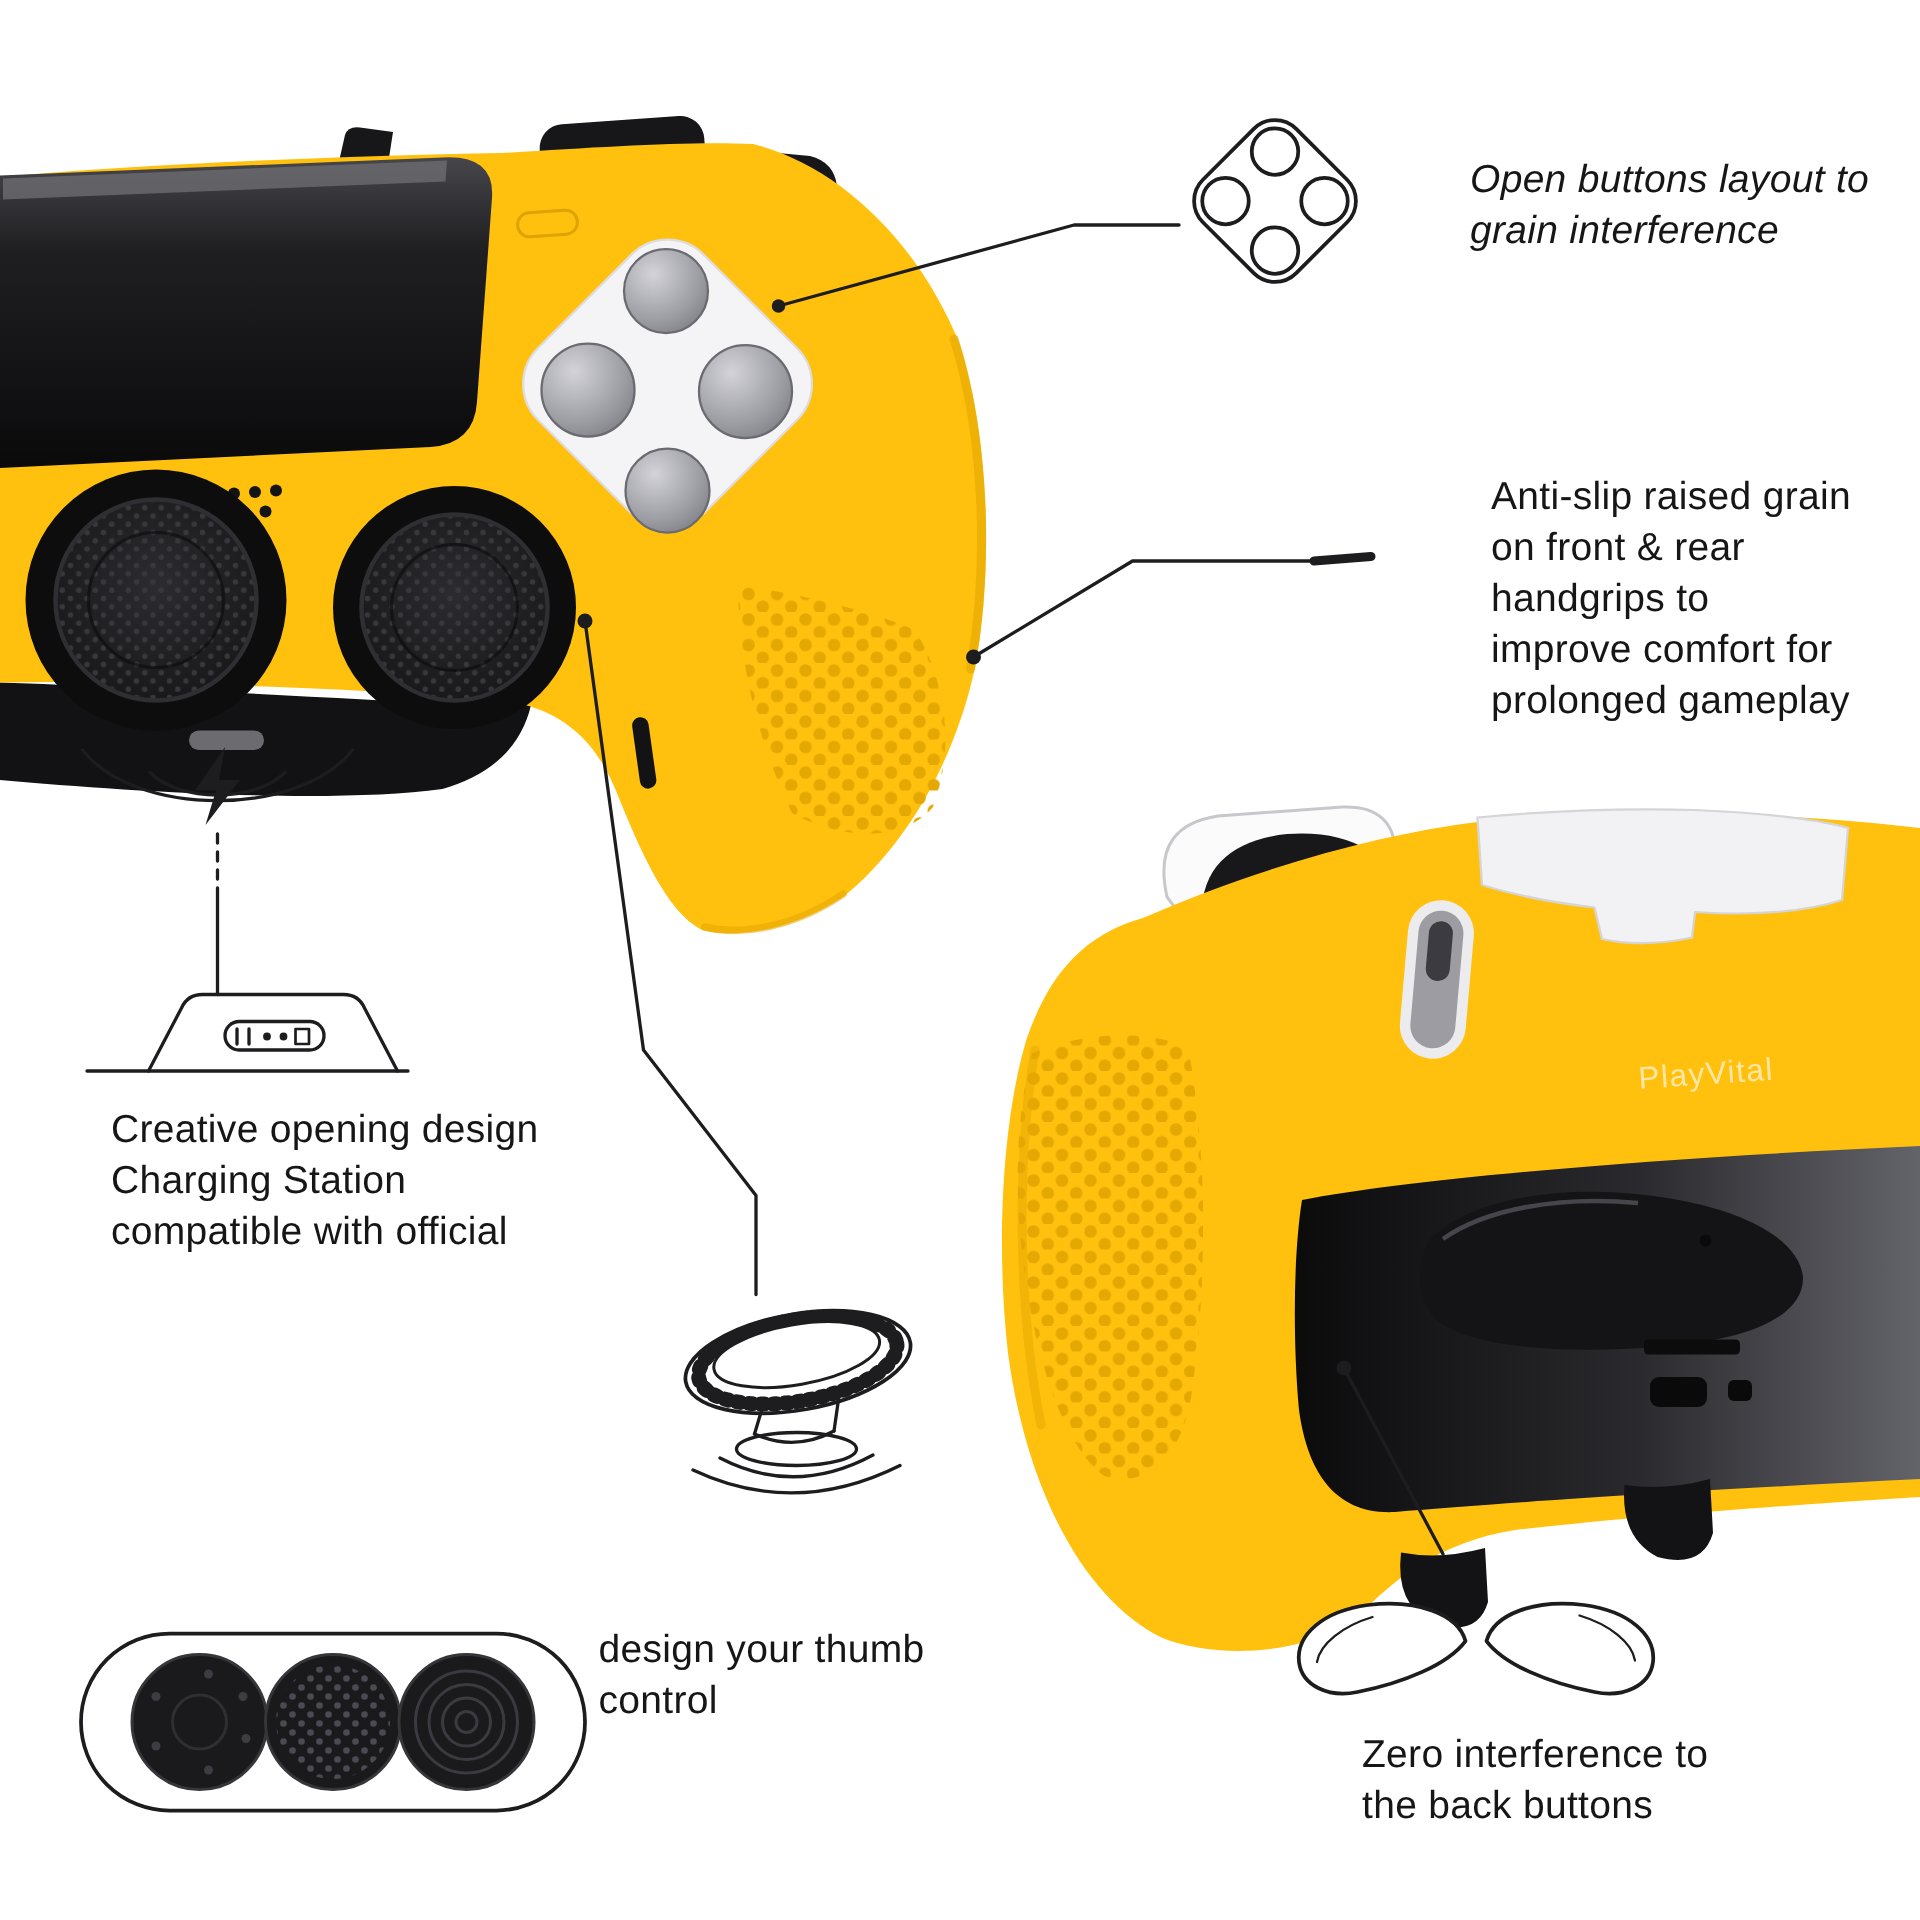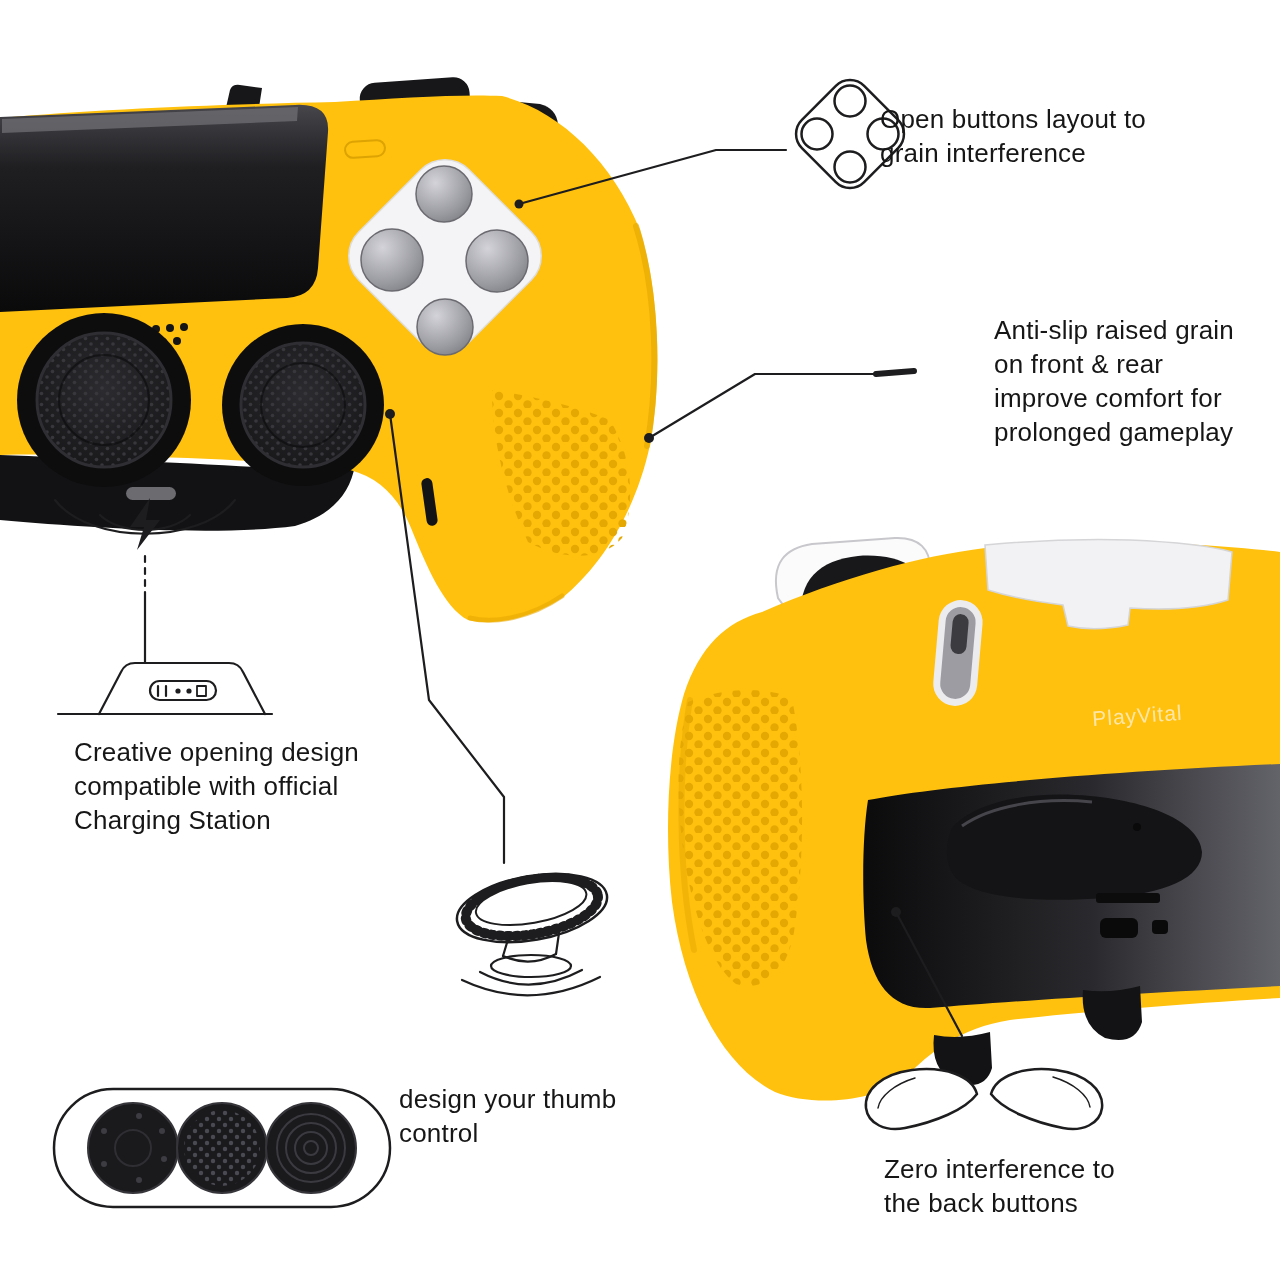--- a/index.html
+++ b/index.html
@@ -238,44 +238,45 @@
       <circle cx="896" cy="912" r="5" class="fill-ink" stroke="none"></circle>
       <path d="M896,912 L962,1036"></path>
       <path d="M977,1094 C972,1076 945,1066 912,1070 C882,1074 864,1090 866,1108 C868,1124 886,1132 905,1128 C935,1122 965,1110 977,1094 Z" fill="#fff" stroke-width="2.5"></path>
       <path d="M991,1094 C996,1076 1023,1066 1056,1070 C1086,1074 1104,1090 1102,1108 C1100,1124 1082,1132 1063,1128 C1033,1122 1003,1110 991,1094 Z" fill="#fff" stroke-width="2.5"></path>
       <path d="M915,1078 C895,1084 880,1096 878,1108" stroke-width="1.5"></path>
       <path d="M1053,1077 C1073,1083 1088,1095 1090,1107" stroke-width="1.5"></path>
     </g>
   </g>
 </svg>
 
-<div class="note" style="left:880px;top:102px;">
+<div class="note" style="left:980px;top:102px;font-style:italic;">
   <div>Open buttons layout to</div>
   <div>grain interference</div>
 </div>
 
 <div class="note" style="left:950px;top:313px;margin-left:44px;">
   <div>Anti-slip raised grain</div>
   <div>on front &amp; rear</div>
+  <div>handgrips to</div>
   <div>improve comfort for</div>
   <div>prolonged gameplay</div>
 </div>
 
 <div class="note" style="left:74px;top:735px;">
   <div>Creative opening design</div>
+  <div>Charging Station</div>
   <div>compatible with official</div>
-  <div>Charging Station</div>
 </div>
 
 <div class="note" style="left:74px;top:902px;">
 </div>
 
 <div class="note" style="left:399px;top:1082px;">
   <div>design your thumb</div>
   <div>control</div>
 </div>
 
-<div class="note" style="left:884px;top:1152px;">
+<div class="note" style="left:908px;top:1152px;">
   <div>Zero interference to</div>
   <div>the back buttons</div>
 </div>
 
 </div>
 
 </body></html>

